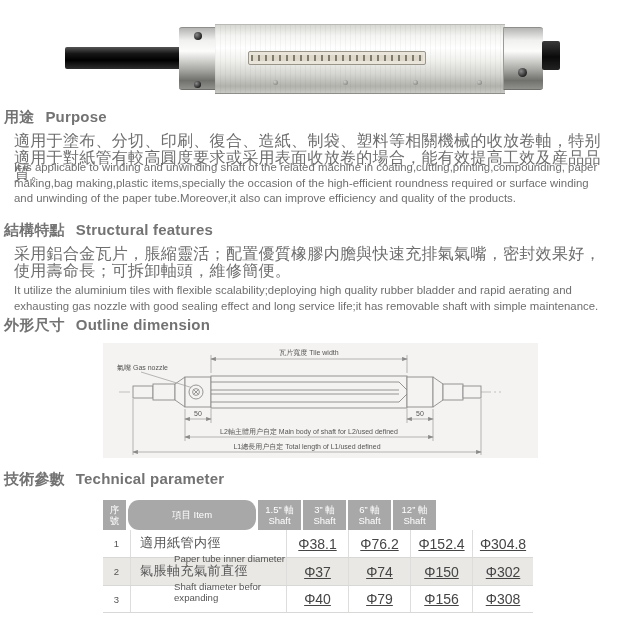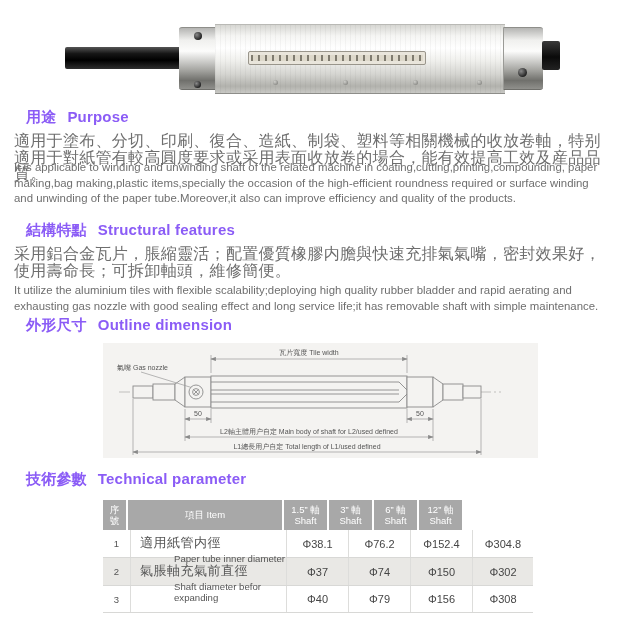--- a/index.html
+++ b/index.html
@@ -48,21 +48,21 @@
     position:absolute; top:55px; width:5px; height:5px; border-radius:50%;
     background: radial-gradient(circle at 35% 35%, #cfcfcb, #8a8a86 75%);
   }
   .cap {
     position:absolute; left:477px; top:31px; width:18px; height:29px;
     background: linear-gradient(180deg,#3a3a3a 0%,#0a0a0a 55%,#222 100%);
     border-radius:2px;
   }
 
   
-  .sec-head { position:absolute; left:26px; color:#8b5cf6; font-weight:bold; font-size:15px; letter-spacing:.2px; white-space:nowrap; }
+  .sec-head { position:absolute; left:4px; color:#737373; font-weight:bold; font-size:15px; letter-spacing:.2px; white-space:nowrap; }
   .sec-head .en { margin-left:11px; }
   .para { position:absolute; left:14px; width:594px; color:#6e6e6e; }
   .para-zh { font-size:16px; line-height:16.5px; letter-spacing:.3px; }
   .para-en { font-size:11.4px; line-height:15.6px; }
 
   
   .drawing-box {
     position:absolute; left:103px; top:343px; width:435px; height:115px;
     background:#f4f3f1;
   }
@@ -76,31 +76,31 @@
   
   .t-table { position:absolute; left:103px; top:500px; width:430px; }
   .t-header { display:flex; height:30px; }
   .th {
     background:#a8a8a8; color:#ffffff; font-size:9.5px;
     display:flex; align-items:center; justify-content:center; text-align:center;
     margin-right:2px; line-height:1.2;
   }
   .th:last-child { margin-right:0; }
   .th-no { width:23px; padding:0 6px; }
-  .th-item { width:154px; }
+  .th-item { width:128px;border-radius:11px; }
   .th-v { width:43px; }
   .t-row { display:flex; border-bottom:1px solid #d8d8d6; background:#fff; }
   .t-row.alt { background:#e9e8e5; }
   .td { border-right:1px solid #dddddb; color:#555; }
   .td:last-child { border-right:none; }
   .td-no { width:28px; display:flex; align-items:center; justify-content:center; font-size:9.5px; }
   .td-item { width:156px; padding:4px 0 0 9px; }
   .td-item .zh { font-size:13px; letter-spacing:.5px; display:block; }
   .td-item .en { font-size:9.6px; display:block; margin-top:1px;padding-left:34px; }
-  .td-v { width:62px; display:flex; align-items:center; justify-content:center; font-size:11px; color:#454545; }
+  .td-v { width:62px; display:flex; align-items:center; justify-content:center; font-size:14px; color:#454545;text-decoration:underline; }
   .td-v.last { width:60px; }
   .r1 { height:28px; } .r2 { height:28px; } .r3 { height:27px; }
   .t-row .td-item.tall { padding-top:3px; }
 </style>
 </head>
 <body>
 
 <div class="page">
 
   <div class="photo">

